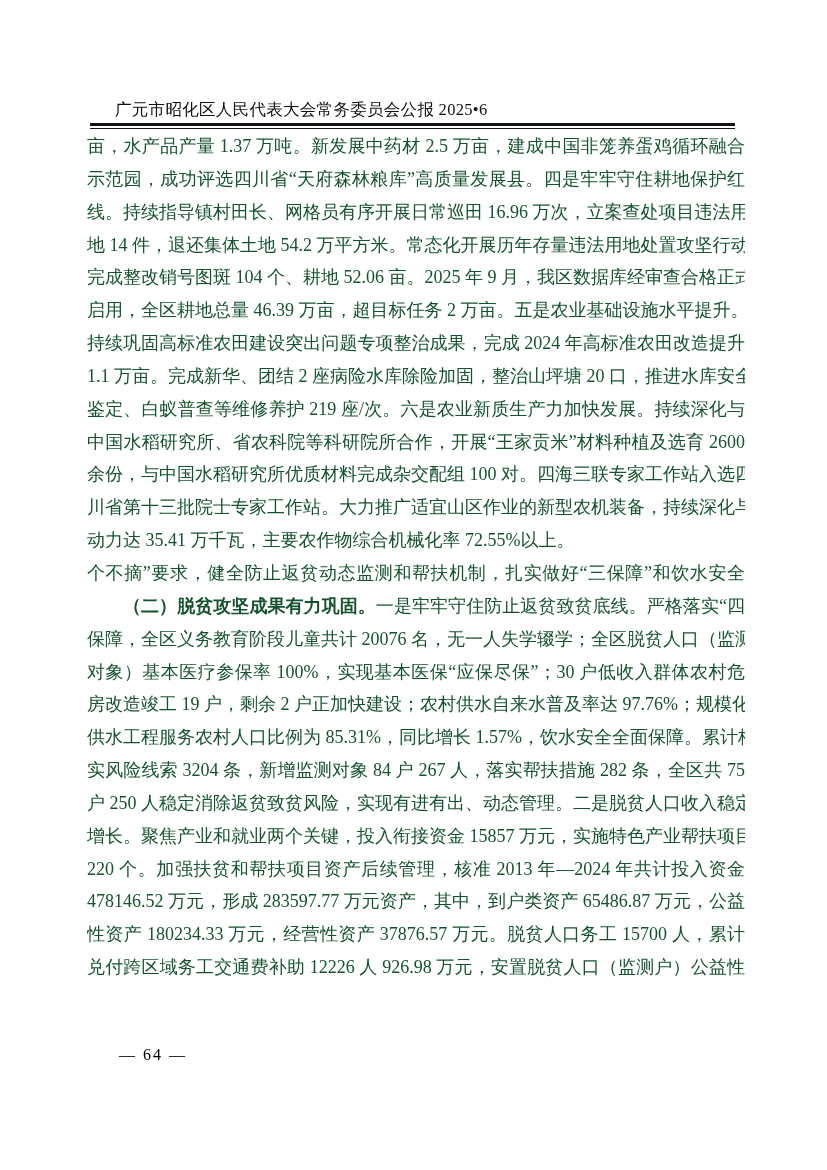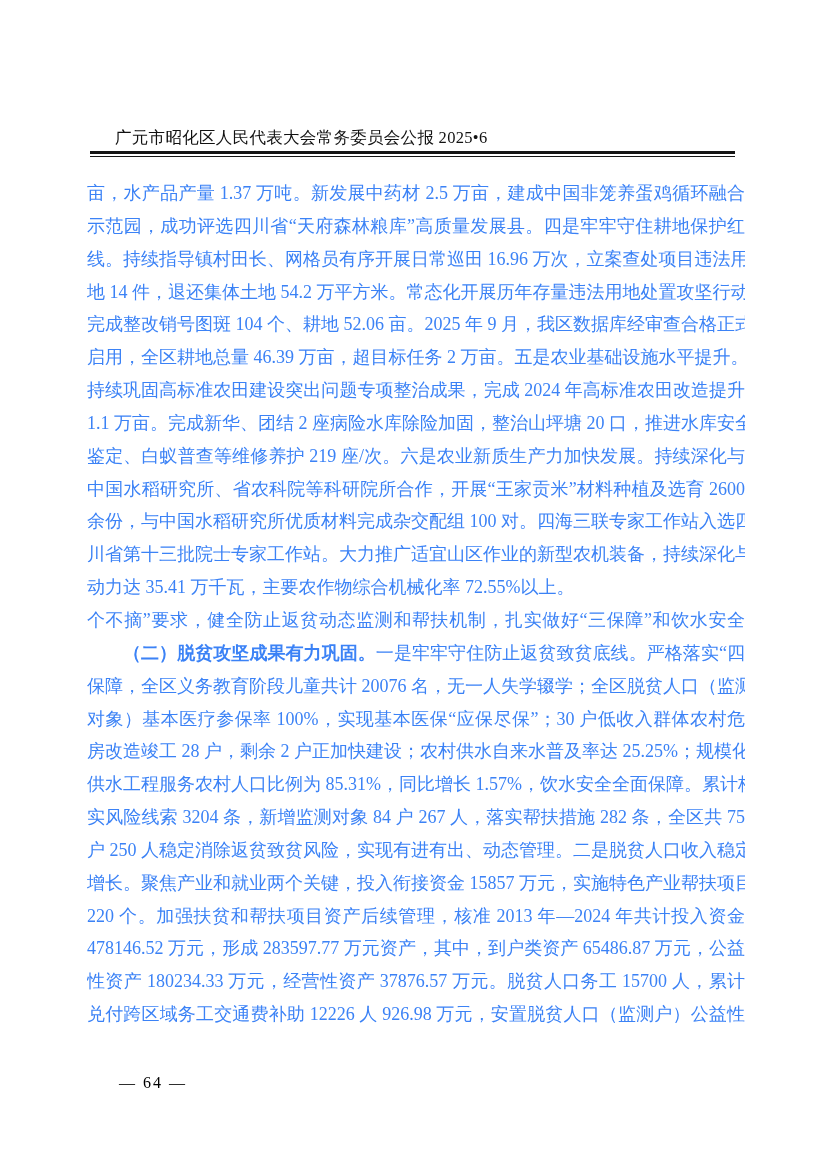--- a/index.html
+++ b/index.html
@@ -4,45 +4,45 @@
 <style>
   html, body { margin: 0; padding: 0; }
   body {
     width: 827px; height: 1170px;
     background: #ffffff;
     font-family: "Liberation Serif", "DejaVu Serif", serif;
     color: #1a1a1a;
     position: relative;
     overflow: hidden;
   }
-  .page { position: absolute; inset: 0; background: #ffffff; margin-top: 28px; }
+  .page { position: absolute; inset: 0; background: #ffffff; }
 
   .header-title {
     position: absolute;
     left: 115px; top: 99px;
     font-size: 16.5px;
     letter-spacing: 0.3px;
     color: #111;
     white-space: nowrap;
   }
   .header-rule {
     position: absolute;
     left: 90px; top: 123px;
     width: 645px;
   }
   .header-rule .rule-thick { height: 2.5px; background: #151515; }
   .header-rule .rule-thin  { height: 1.2px; background: #151515; margin-top: 2.5px; }
 
   .body-text {
     position: absolute;
-    left: 87px; top: 149px;
+    left: 87px; top: 130px;
     width: 658px;
     font-size: 18px;
     line-height: 32.85px;
-    color: #3b82f6;
+    color: #14532d;
   }
   .line {
     text-align: justify;
     text-align-last: justify;
     height: 32.85px;
     overflow: hidden;
     white-space: nowrap;
   }
   .line.no-justify { text-align: right; text-align-last: left; }
   .line.indent { padding-left: 36px; }
@@ -80,21 +80,21 @@
       <div class="line"><span>1.1 万亩。完成新华、团结 2 座病险水库除险加固，整治山坪塘 20 口，推进水库安全</span></div>
       <div class="line"><span>鉴定、白蚁普查等维修养护 219 座/次。</span><span class="b">六是</span><span>农业新质生产力加快发展。持续深化与</span></div>
       <div class="line"><span>中国水稻研究所、省农科院等科研院所合作，开展“王家贡米”材料种植及选育 2600</span></div>
       <div class="line"><span>余份，与中国水稻研究所优质材料完成杂交配组 100 对。四海三联专家工作站入选四</span></div>
       <div class="line"><span>川省第十三批院士专家工作站。大力推广适宜山区作业的新型农机装备，持续深化与</span></div>
       <div class="line no-justify"><span>动力达 35.41 万千瓦，主要农作物综合机械化率 72.55%以上。</span></div>
       <div class="line"><span>个不摘”要求，健全防止返贫动态监测和帮扶机制，扎实做好“三保障”和饮水安全</span></div>
       <div class="line indent"><span class="kai">（二）脱贫攻坚成果有力巩固。</span><span class="b">一是</span><span>牢牢守住防止返贫致贫底线。严格落实“四</span></div>
       <div class="line"><span>保障，全区义务教育阶段儿童共计 20076 名，无一人失学辍学；全区脱贫人口（监测</span></div>
       <div class="line"><span>对象）基本医疗参保率 100%，实现基本医保“应保尽保”；30 户低收入群体农村危</span></div>
-      <div class="line"><span>房改造竣工 28 户，剩余 2 户正加快建设；农村供水自来水普及率达 25.25%；规模化</span></div>
+      <div class="line"><span>房改造竣工 19 户，剩余 2 户正加快建设；农村供水自来水普及率达 97.76%；规模化</span></div>
       <div class="line"><span>供水工程服务农村人口比例为 85.31%，同比增长 1.57%，饮水安全全面保障。累计核</span></div>
       <div class="line"><span>实风险线索 3204 条，新增监测对象 84 户 267 人，落实帮扶措施 282 条，全区共 75</span></div>
       <div class="line"><span>户 250 人稳定消除返贫致贫风险，实现有进有出、动态管理。</span><span class="b">二是</span><span>脱贫人口收入稳定</span></div>
       <div class="line"><span>增长。聚焦产业和就业两个关键，投入衔接资金 15857 万元，实施特色产业帮扶项目</span></div>
       <div class="line"><span>220 个。加强扶贫和帮扶项目资产后续管理，核准 2013 年—2024 年共计投入资金</span></div>
       <div class="line"><span>478146.52 万元，形成 283597.77 万元资产，其中，到户类资产 65486.87 万元，公益</span></div>
       <div class="line"><span>性资产 180234.33 万元，经营性资产 37876.57 万元。脱贫人口务工 15700 人，累计</span></div>
       <div class="line"><span>兑付跨区域务工交通费补助 12226 人 926.98 万元，安置脱贫人口（监测户）公益性</span></div>
     </div>
 

